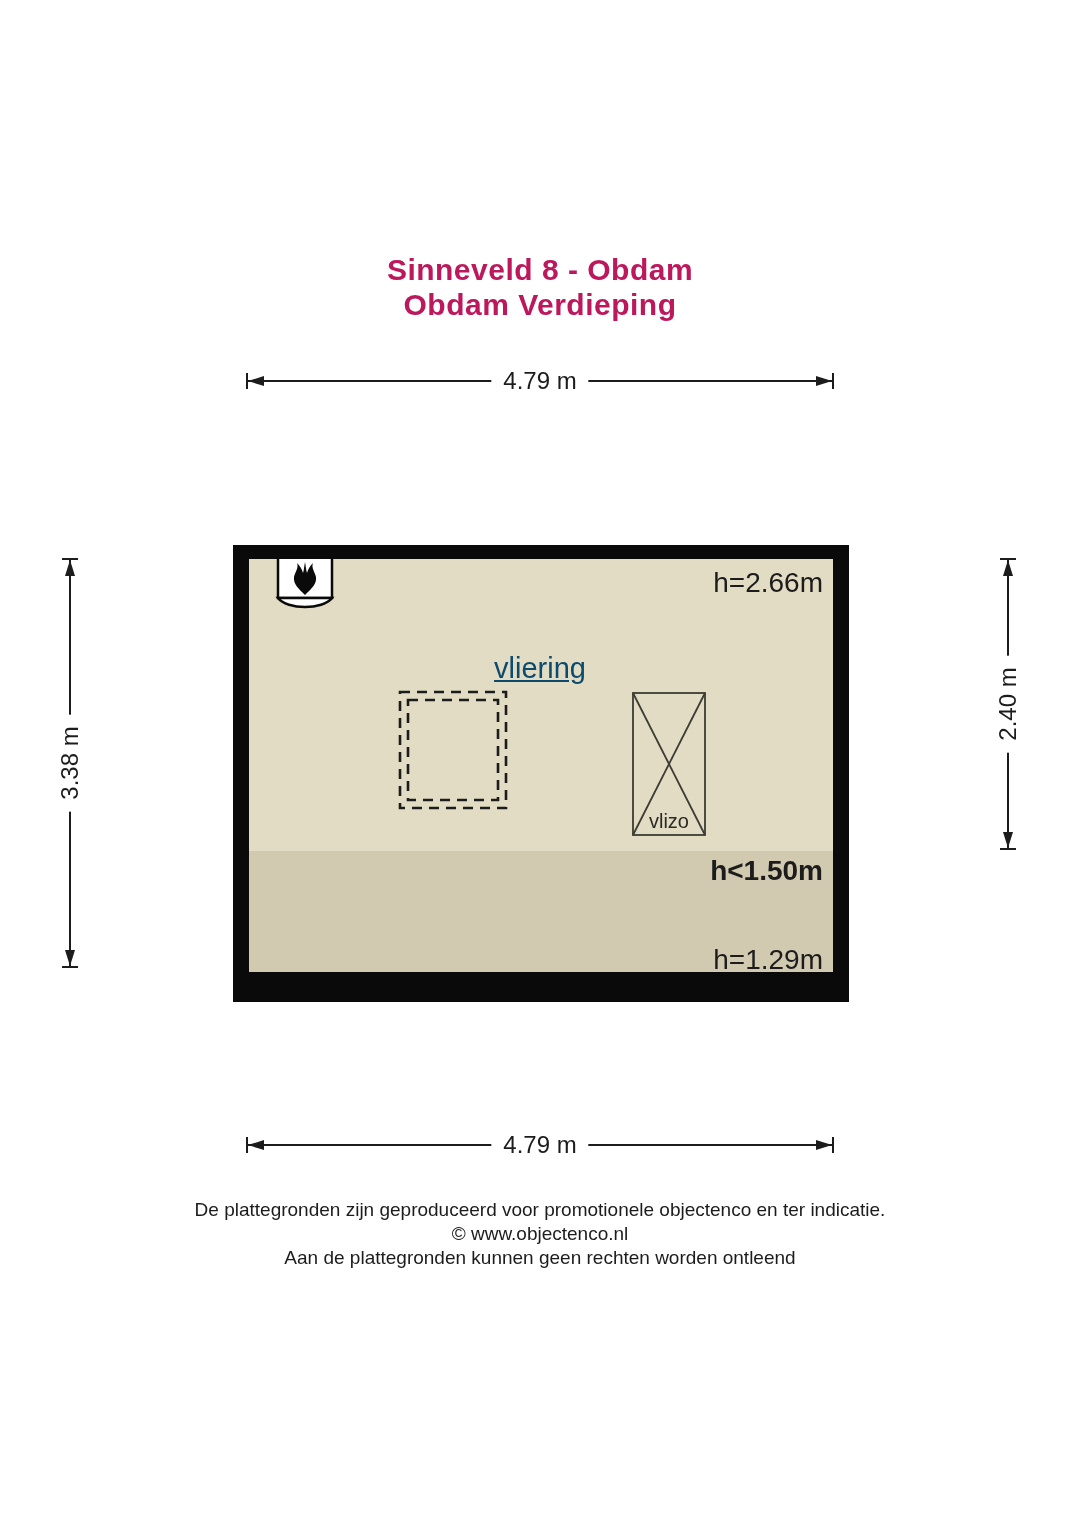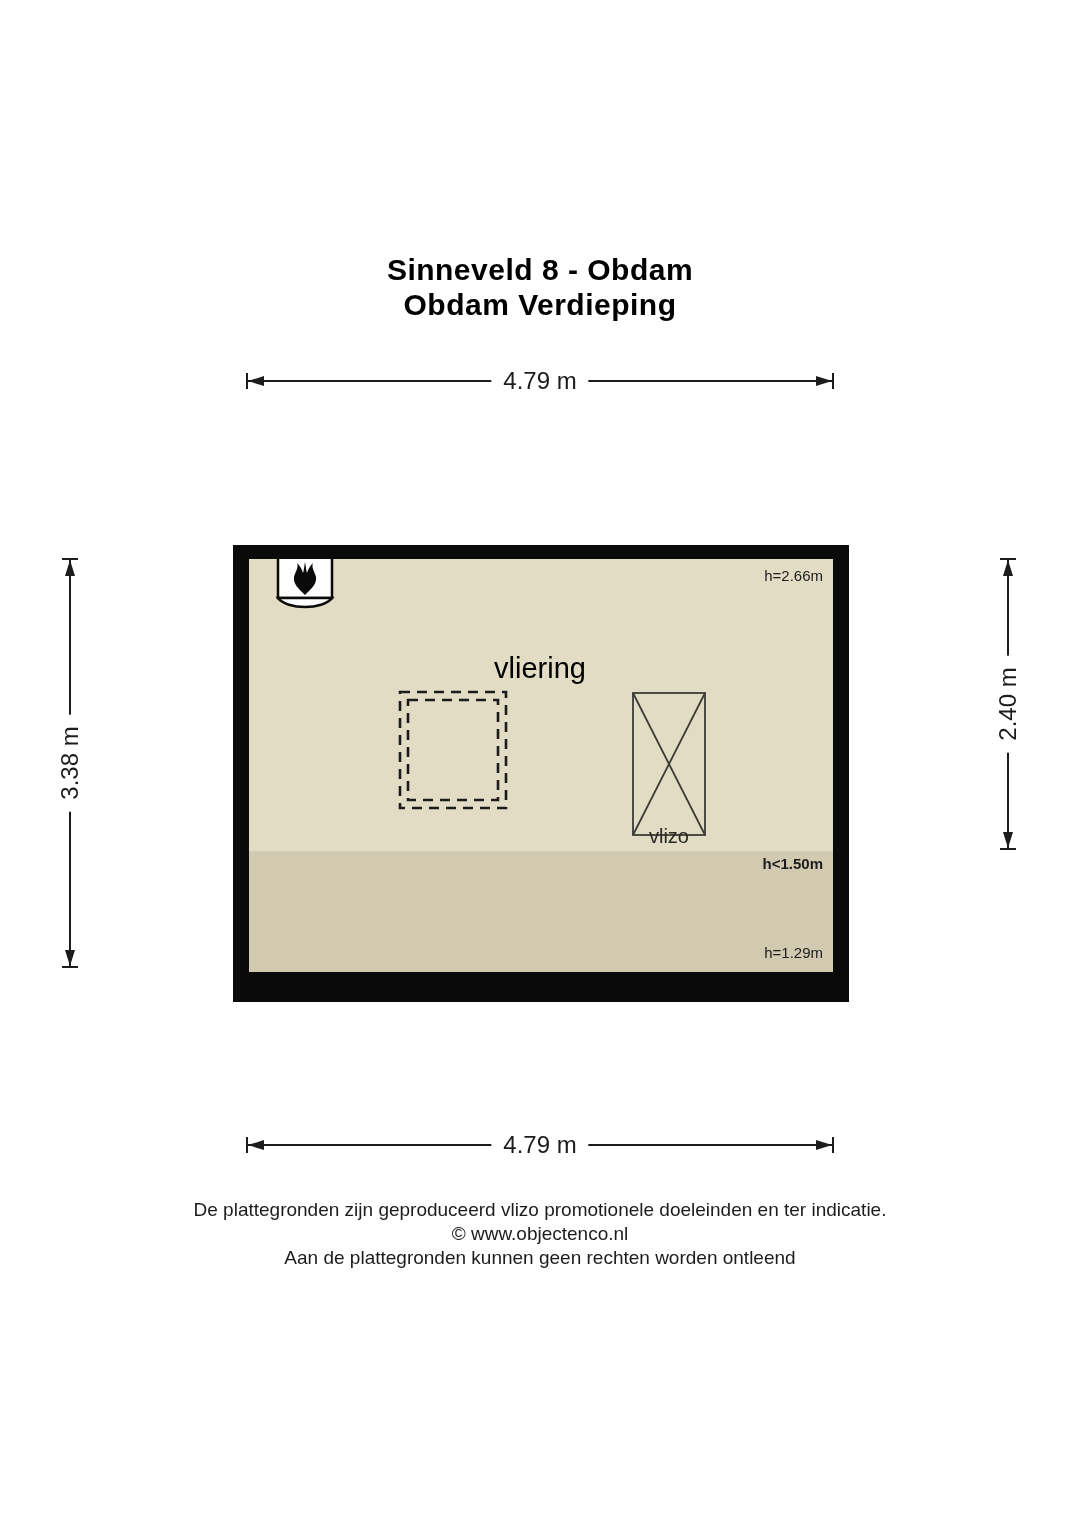--- a/index.html
+++ b/index.html
@@ -1,21 +1,21 @@
 <!DOCTYPE html>
 <html><head>
 <meta charset="utf-8">
 <style>
   html,body{margin:0;padding:0;background:#ffffff;}
   body{font-family:"Liberation Sans","DejaVu Sans",sans-serif;color:#1a1a1a;}
   .page{position:relative;width:1080px;height:1527px;background:#ffffff;margin:0 auto;overflow:hidden;}
 
   
   .title-block{position:absolute;top:252px;left:0;width:100%;text-align:center;}
-  .title-line{font-size:30px;font-weight:bold;line-height:35px;color:#000000;letter-spacing:0.5px;}
+  .title-line{font-size:30px;font-weight:bold;line-height:35px;color:#be185d;letter-spacing:0.5px;}
 
   
   .dim{position:absolute;}
   .dim-h{height:16px;}
   .dim-h .dim-line{position:absolute;left:1px;right:1px;top:7px;height:2px;background:#1c1c1c;}
   .dim-h .tick{position:absolute;top:0;width:2px;height:16px;background:#1c1c1c;}
   .dim-h .tick-a{left:0;}
   .dim-h .tick-b{right:0;}
   .dim-h .arrow{position:absolute;top:3px;width:0;height:0;border-top:5px solid transparent;border-bottom:5px solid transparent;}
   .dim-h .arrow-a{left:2px;border-right:16px solid #1c1c1c;}
@@ -30,26 +30,26 @@
   .dim-v .arrow-b{bottom:2px;border-top:16px solid #1c1c1c;}
   .dim-label{position:absolute;left:50%;top:50%;transform:translate(-50%,-50%);background:#ffffff;padding:2px 12px;font-size:24px;white-space:nowrap;color:#1c1c1c;}
   .dim-v .dim-label{transform:translate(-50%,-50%) rotate(-90deg);}
 
   
   .plan{position:absolute;left:233px;top:545px;width:616px;height:457px;background:#0a0a0a;}
   .plan-interior{position:absolute;left:16px;top:14px;width:584px;height:413px;background:#e2dcc5;}
   .zone-low{position:absolute;left:0;top:292px;width:584px;height:121px;background:#d1cab1;}
   .plan-svg{position:absolute;left:0;top:0;width:584px;height:413px;}
 
-  .room-label{position:absolute;left:191px;top:93px;width:200px;text-align:center;font-size:29px;color:#000000;}
-  .h-label{position:absolute;right:10px;font-size:15px;color:#1c1c1c;white-space:nowrap;}
+  .room-label{position:absolute;left:191px;top:93px;width:200px;text-align:center;font-size:29px;color:#0c4a6e;text-decoration:underline;}
+  .h-label{position:absolute;right:10px;font-size:28px;color:#1c1c1c;white-space:nowrap;}
   .h-label-top{top:8px;}
   .h-label-mid{top:296px;font-weight:bold;}
   .h-label-low{top:385px;}
-  .vlizo-label{position:absolute;left:384px;top:266px;width:72px;text-align:center;font-size:20px;color:#2a2a24;}
+  .vlizo-label{position:absolute;left:384px;top:251px;width:72px;text-align:center;font-size:20px;color:#2a2a24;}
 
   
   .footer{position:absolute;top:1198px;left:0;width:100%;text-align:center;font-size:19px;line-height:24px;color:#1c1c1c;}
 </style>
 </head>
 <body>
 
 <div class="page">
 
   <div class="title-block">
@@ -119,18 +119,18 @@
   <div class="dim dim-h" style="left:246px;top:1137px;width:588px;">
     <div class="dim-line"></div>
     <div class="tick tick-a"></div>
     <div class="tick tick-b"></div>
     <div class="arrow arrow-a"></div>
     <div class="arrow arrow-b"></div>
     <div class="dim-label">4.79 m</div>
   </div>
 
   <div class="footer">
-    <div>De plattegronden zijn geproduceerd vlizo promotionele doeleinden en ter indicatie.</div>
+    <div>De plattegronden zijn geproduceerd voor promotionele objectenco en ter indicatie.</div>
     <div>© www.objectenco.nl</div>
     <div>Aan de plattegronden kunnen geen rechten worden ontleend</div>
   </div>
 
 </div>
 
 </body></html>

